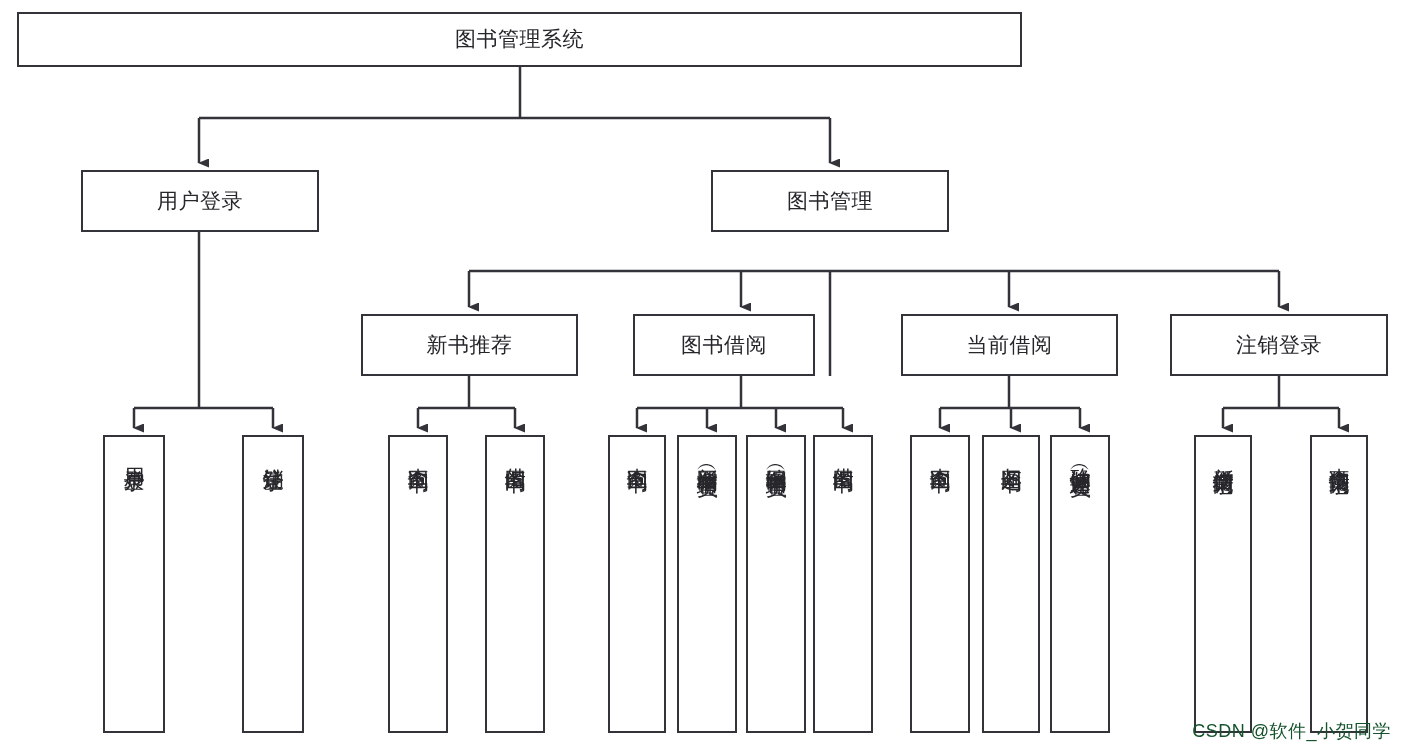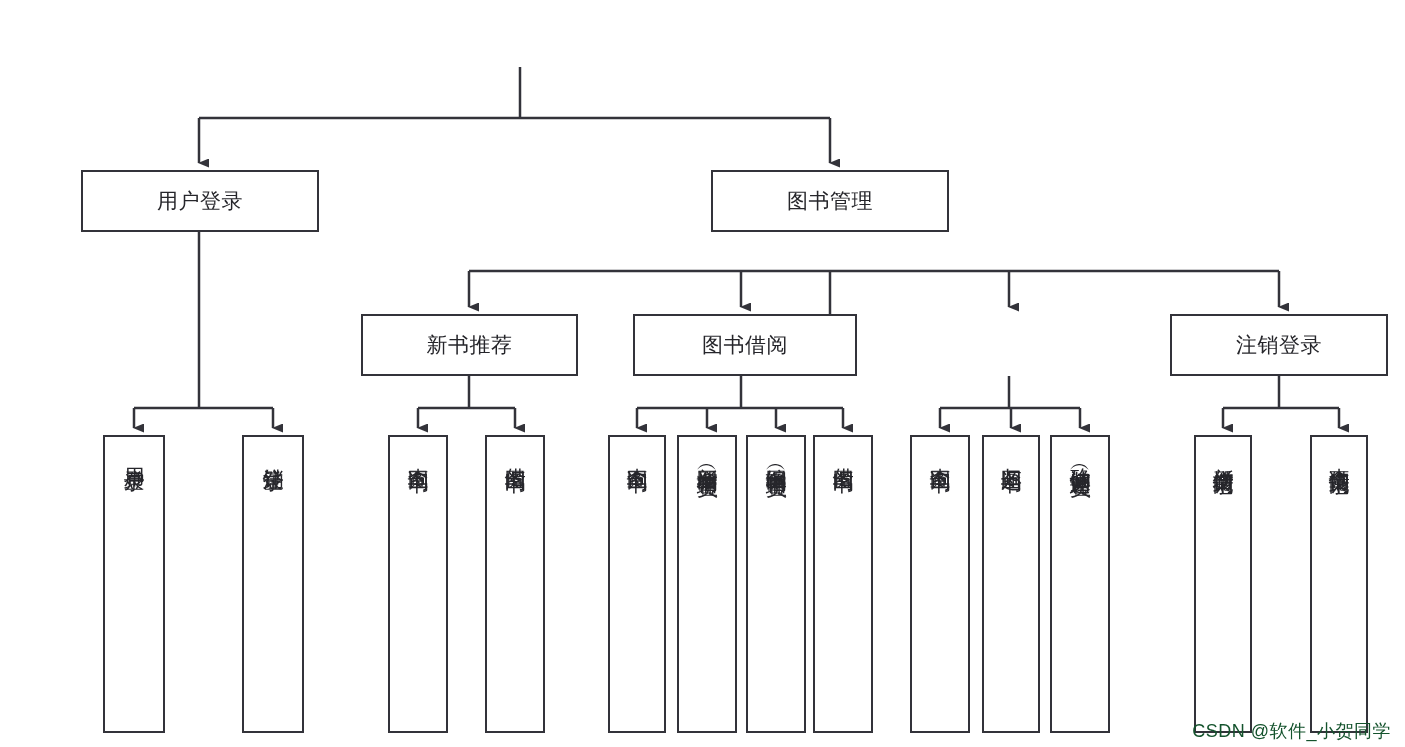--- a/index.html
+++ b/index.html
@@ -119,33 +119,39 @@
       <path d="M1011,408 L1011,428" marker-end="url(#arrowhead)"></path>
       <path d="M1080,408 L1080,428" marker-end="url(#arrowhead)"></path>
 
       <path d="M1279,376 L1279,408"></path>
       <path d="M1223,408 L1339,408"></path>
       <path d="M1223,408 L1223,428" marker-end="url(#arrowhead)"></path>
       <path d="M1339,408 L1339,428" marker-end="url(#arrowhead)"></path>
     </g>
   </svg>
 
+  <div class="node-box" style="left:17px; top:12px; width:1005px; height:55px;">
+    <span class="node-label">图书管理系统</span>
+  </div>
 
   <div class="node-box" style="left:81px; top:170px; width:238px; height:62px;">
     <span class="node-label">用户登录</span>
   </div>
   <div class="node-box" style="left:711px; top:170px; width:238px; height:62px;">
     <span class="node-label">图书管理</span>
   </div>
 
   <div class="node-box" style="left:361px; top:314px; width:217px; height:62px;">
     <span class="node-label">新书推荐</span>
   </div>
-  <div class="node-box" style="left:633px; top:314px; width:224px; height:62px;">
+  <div class="node-box" style="left:633px; top:314px; width:182px; height:62px;">
     <span class="node-label">图书借阅</span>
+  </div>
+  <div class="node-box" style="left:901px; top:314px; width:217px; height:62px;">
+    <span class="node-label">当前借阅</span>
   </div>
   <div class="node-box" style="left:1170px; top:314px; width:218px; height:62px;">
     <span class="node-label">注销登录</span>
   </div>
 
   <div class="node-box vertical" style="left:103px; top:435px; width:62px; height:298px;">
     <span class="node-label">用户登录</span>
   </div>
   <div class="node-box vertical" style="left:242px; top:435px; width:62px; height:298px;">
     <span class="node-label">注销登录</span>

